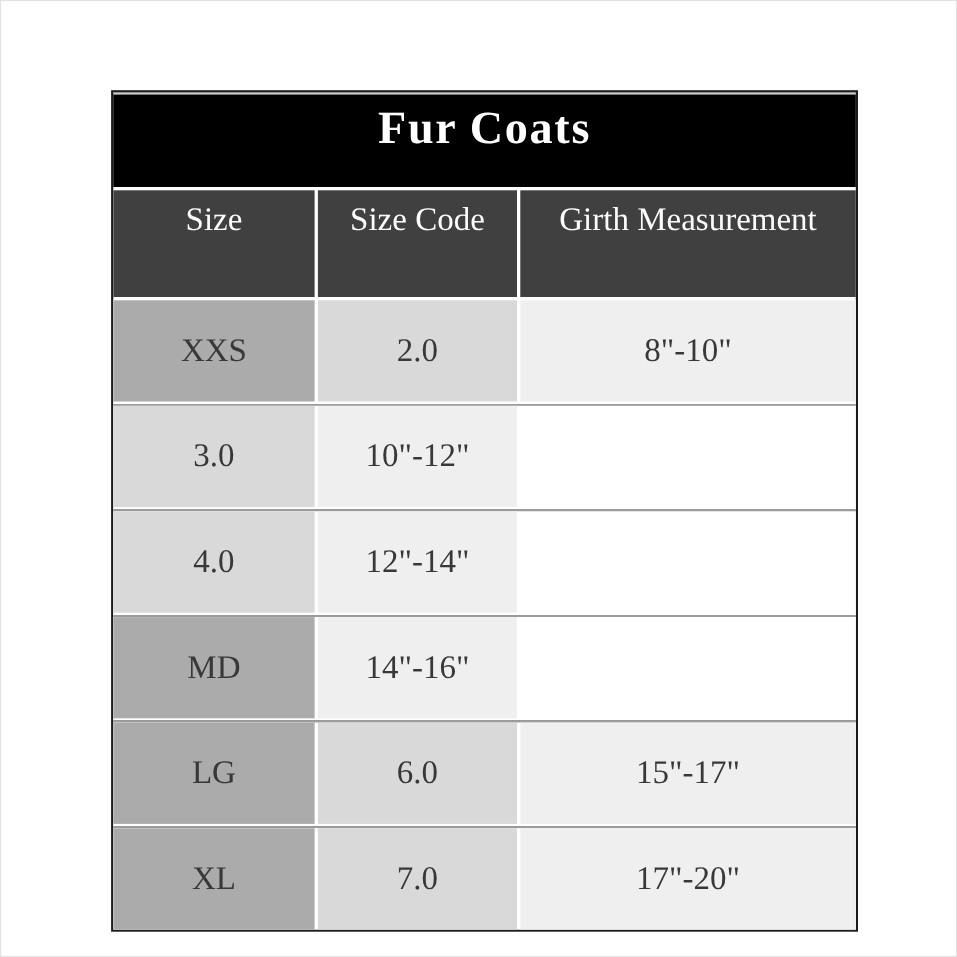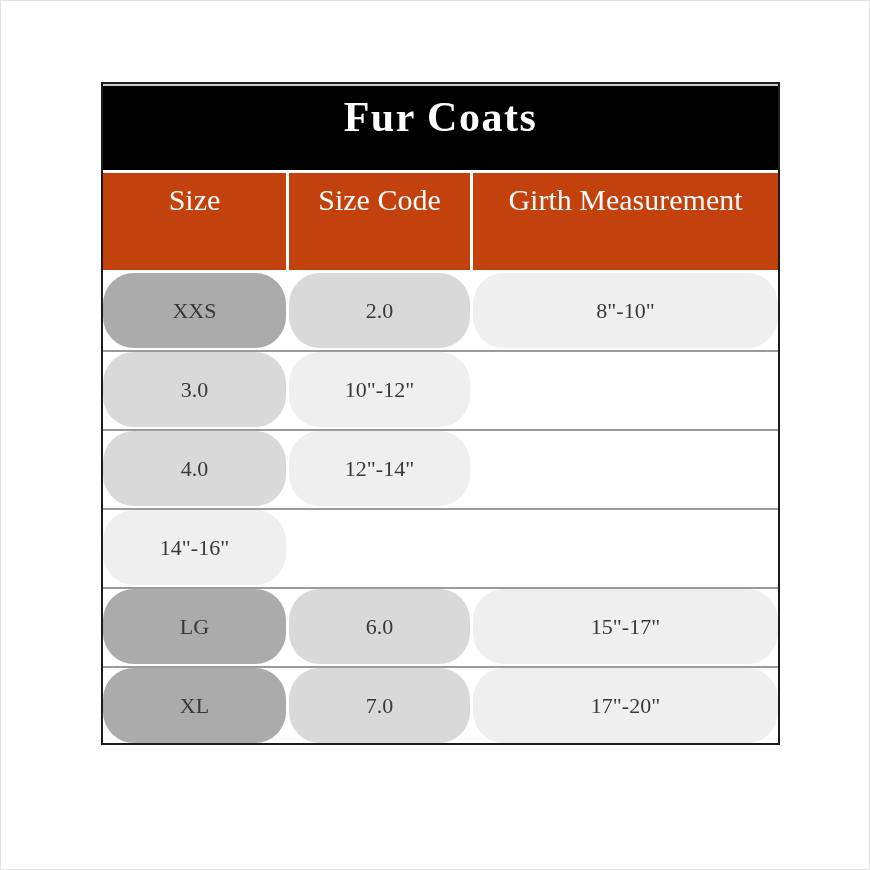--- a/index.html
+++ b/index.html
@@ -47,33 +47,32 @@
     background: #ffffff;
   }
   .cell {
     display: flex;
     align-items: center;
     justify-content: center;
     box-sizing: border-box;
   }
   .header-row .cell {
     height: 97px;
-    background: #c2410c;
+    background: #404040;
     color: #fbfbfb;
     font-size: 30px;
     padding-bottom: 44px;
   }
   .header-row {
     margin-bottom: 3px;
   }
   .data-row .cell {
-    height: 75px;
-    font-size: 22px;
+    height: 92px;
+    font-size: 30px;
     color: #383838;
-    border-radius: 31px;
   }
   .data-row .col-size  { background: #ababab; }
   .data-row .col-code  { background: #d9d9d9; }
   .data-row .col-girth { background: #efefef; }
   .row-divider {
     height: 4px;
     background: linear-gradient(to bottom, #ffffff 0px, #ffffff 2px, #9b9b9b 2px, #9b9b9b 4px);
   }
 </style>
 </head>
@@ -103,20 +102,21 @@
     </div>
     <div class="row-divider"></div>
 
     <div class="grid-row data-row">
       <div class="cell col-code">4.0</div>
       <div class="cell col-girth">12"-14"</div>
     </div>
     <div class="row-divider"></div>
 
     <div class="grid-row data-row">
+      <div class="cell col-size">MD</div>
       <div class="cell col-girth">14"-16"</div>
     </div>
     <div class="row-divider"></div>
 
     <div class="grid-row data-row">
       <div class="cell col-size">LG</div>
       <div class="cell col-code">6.0</div>
       <div class="cell col-girth">15"-17"</div>
     </div>
     <div class="row-divider"></div>

